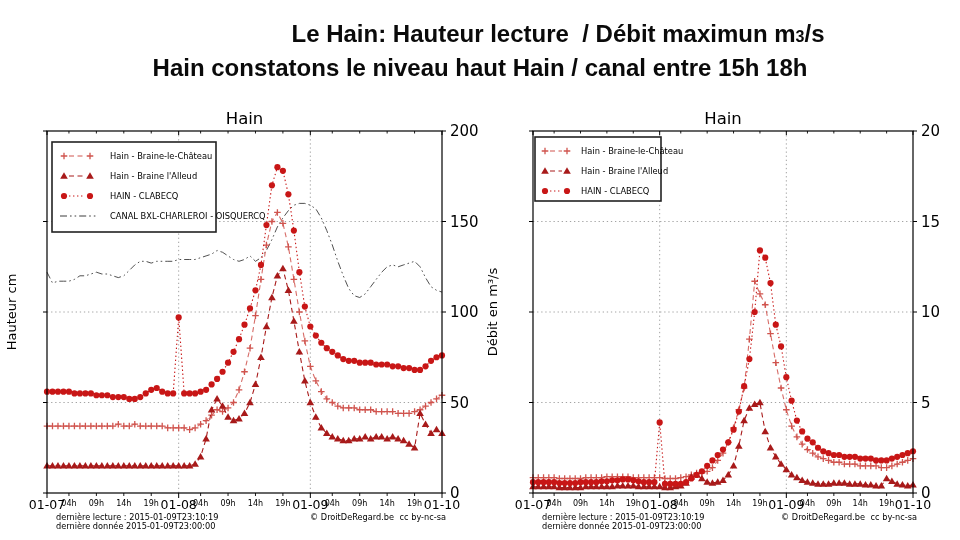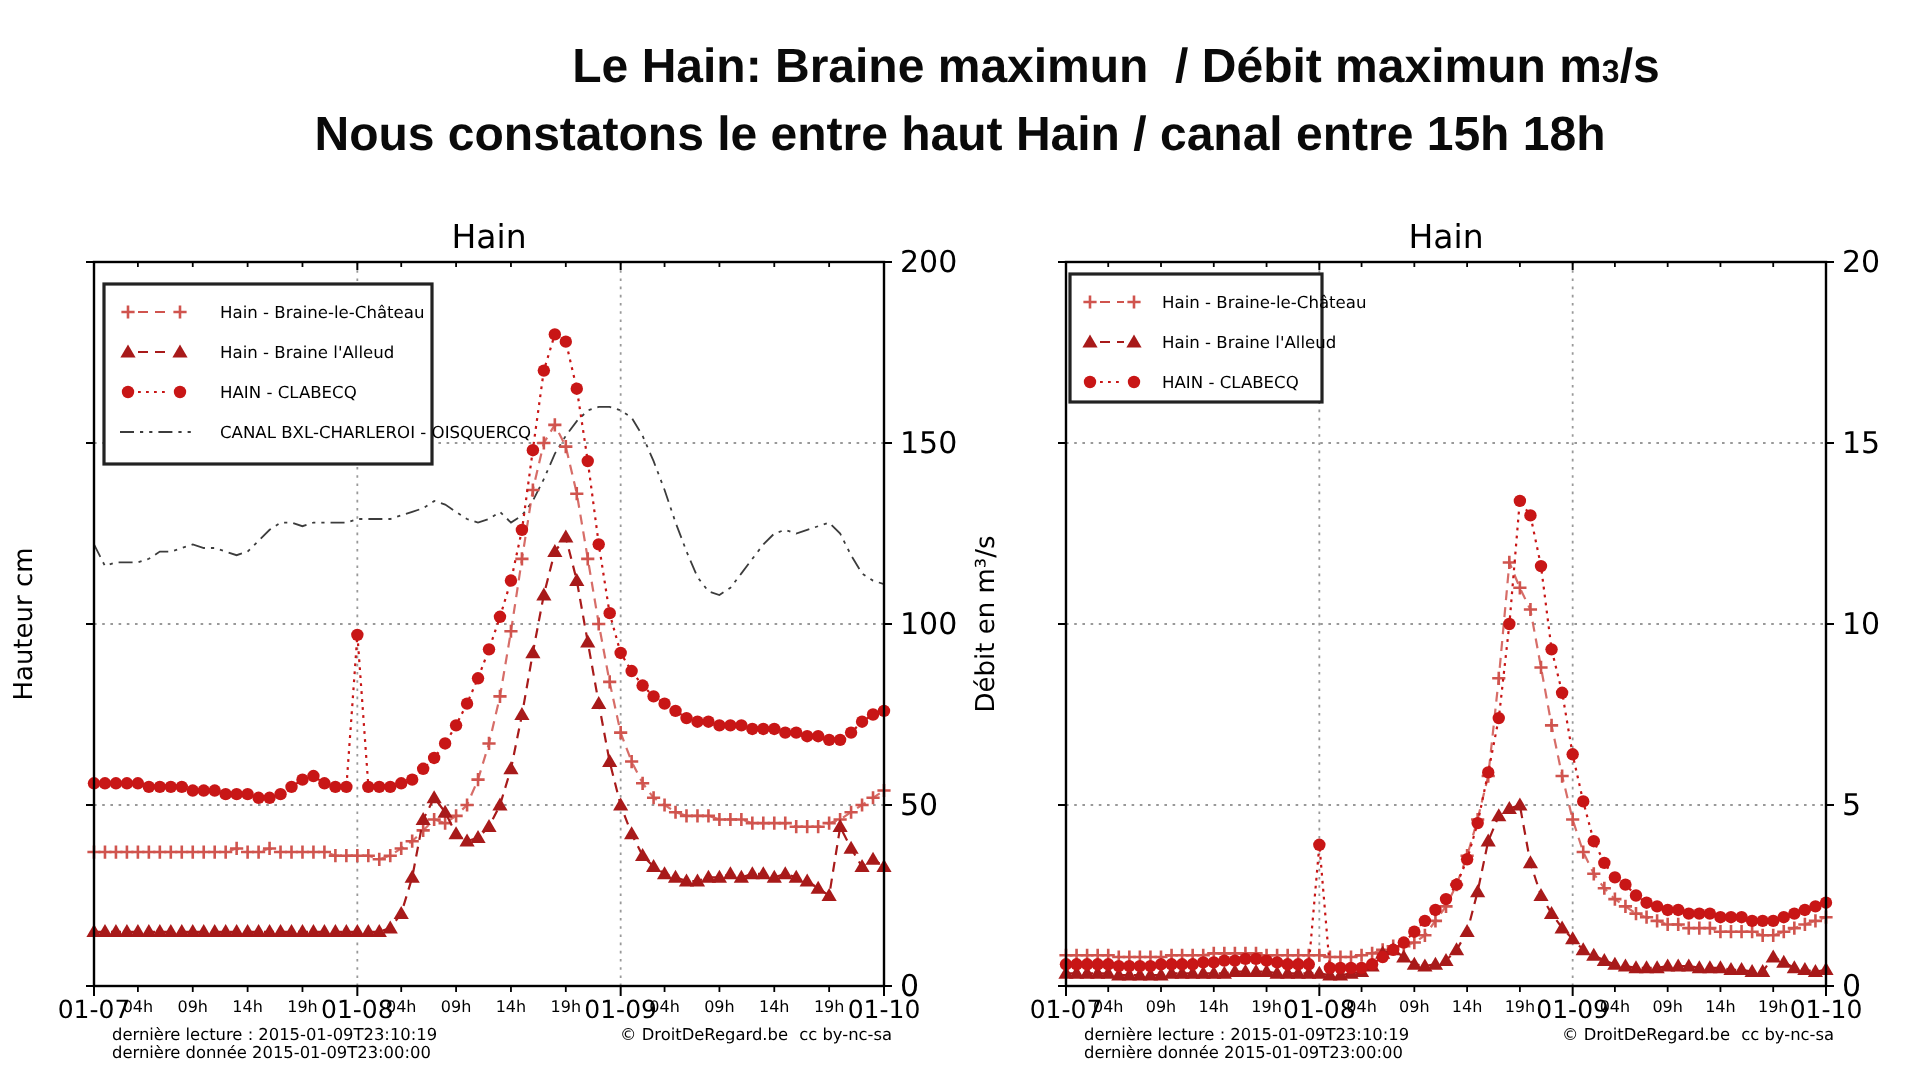--- a/index.html
+++ b/index.html
@@ -14,22 +14,22 @@
   #fig-left{left:0;}
   #fig-right{left:480px;}
   svg{display:block;}
   svg text{font-family:"DejaVu Sans","Liberation Sans",sans-serif;fill:#000;}
 </style>
 </head>
 <body>
 
 <div class="slide">
   <div class="title-block">
-    <span class="title-line1"><span>Le Hain: Braine maximun  / Débit maximun m</span><span class="unit-exp">3</span><span>/s</span></span>
-    <span class="title-line2">Nous constatons le entre haut Hain / canal entre 15h 18h</span>
+    <span class="title-line1"><span>Le Hain: Hauteur lecture  / Débit maximun m</span><span class="unit-exp">3</span><span>/s</span></span>
+    <span class="title-line2">Hain constatons le niveau haut Hain / canal entre 15h 18h</span>
   </div>
 
   <figure class="chart-fig" id="fig-left">
     <svg id="chart0" width="480" height="430" viewBox="0 0 480 430">
         <g>
           <line x1="47" y1="292.5" x2="442" y2="292.5" stroke="#999" stroke-width="0.9" stroke-dasharray="1.3,2.8"></line>
           <line x1="47" y1="202" x2="442" y2="202" stroke="#999" stroke-width="0.9" stroke-dasharray="1.3,2.8"></line>
           <line x1="47" y1="111.5" x2="442" y2="111.5" stroke="#999" stroke-width="0.9" stroke-dasharray="1.3,2.8"></line>
           <line x1="178.66666666666666" y1="21" x2="178.66666666666666" y2="383" stroke="#999" stroke-width="0.9" stroke-dasharray="1.3,2.8"></line>
           <line x1="310.3333333333333" y1="21" x2="310.3333333333333" y2="383" stroke="#999" stroke-width="0.9" stroke-dasharray="1.3,2.8"></line>

